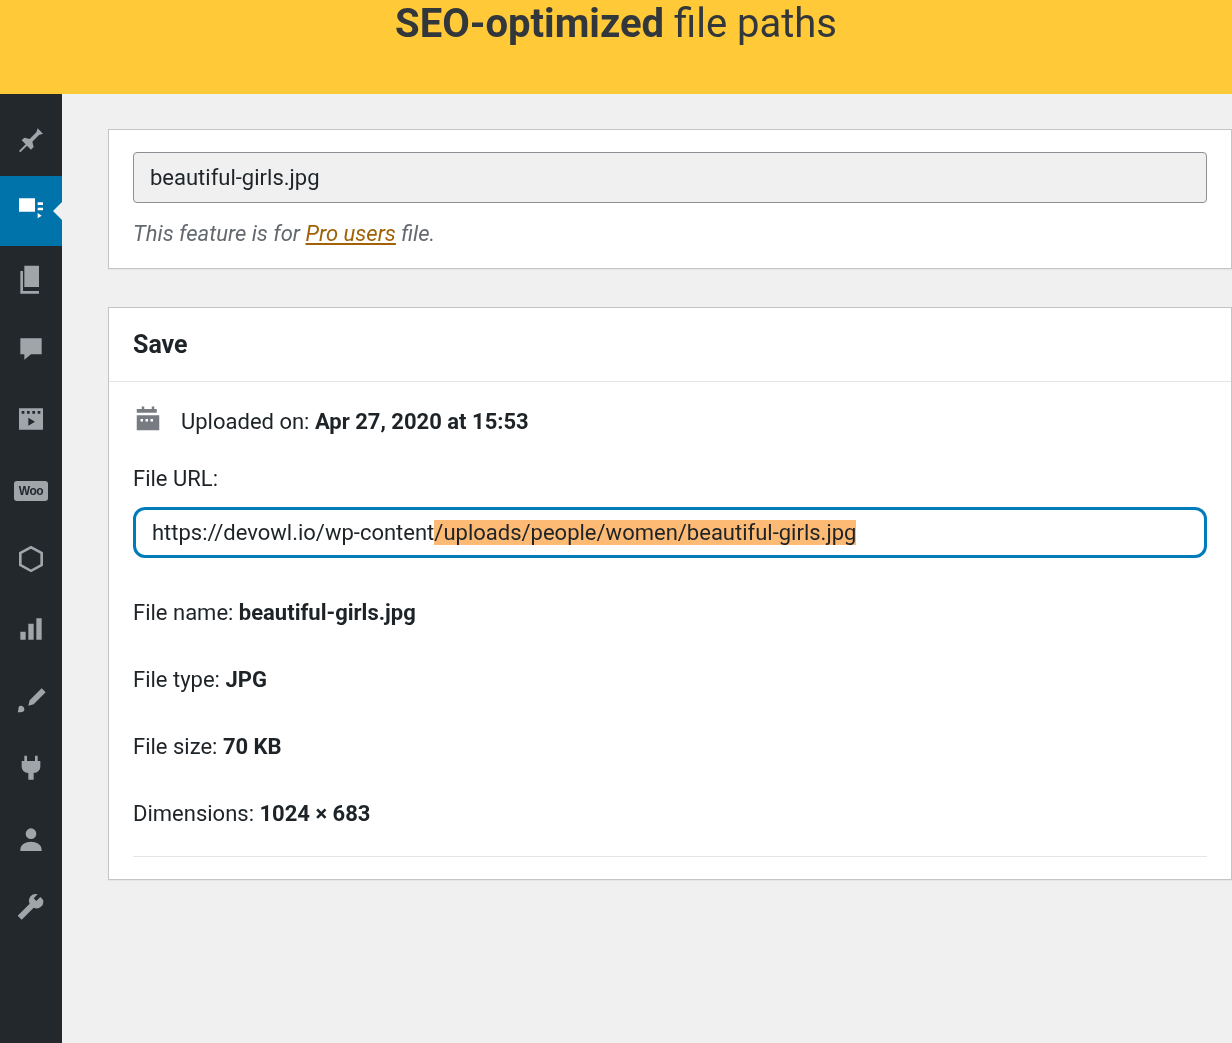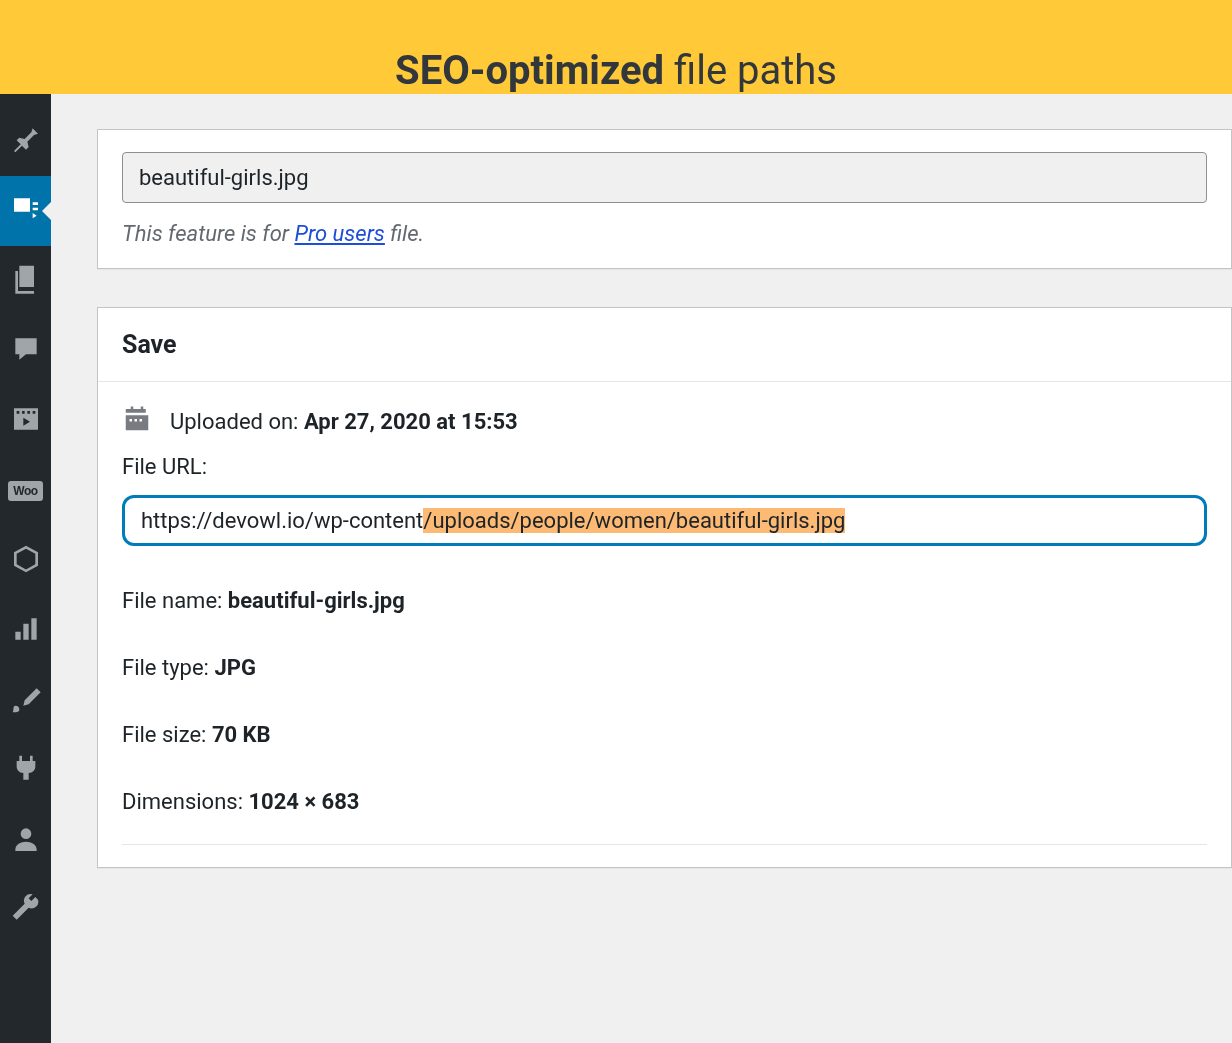--- a/index.html
+++ b/index.html
@@ -1,34 +1,34 @@
 <!DOCTYPE html>
 <html><head>
   <meta charset="utf-8">
   <style>
     * { margin:0; padding:0; box-sizing:border-box; }
     body { font-family:-apple-system,BlinkMacSystemFont,"Segoe UI",Roboto,Arial,sans-serif; background:#f0f0f1; width:1232px; height:1043px; overflow:hidden; color:#1d2327; }
-    .top-banner { height:94px; background:#ffc938; display:flex; align-items:flex-end; justify-content:center; font-size:40px; font-weight:400; color:#32373c; }
+    .top-banner { height:94px; background:#ffc938; display:flex; align-items:flex-start; justify-content:center; font-size:40px; font-weight:400; color:#32373c; }
     .top-banner .bold { font-weight:700; }
     .layout { display:flex; height:949px; }
-    .sidebar { width:51px; background:#23282d; display:flex; flex-direction:column; padding-top:12px; }
+    .sidebar { width:62px; background:#23282d; display:flex; flex-direction:column; padding-top:12px; }
     .sidebar-item { height:70px; display:flex; align-items:center; justify-content:center; cursor:pointer; position:relative; }
     .sidebar-item.active { background:#0073aa; }
     .sidebar-item.active::after { content:""; position:absolute; right:-1px; top:50%; transform:translateY(-50%); width:0; height:0; border-top:10px solid transparent; border-bottom:10px solid transparent; border-right:10px solid #f0f0f1; }
     .sidebar-item svg { width:32px; height:32px; fill:#a0a5aa; }
     .sidebar-item.active svg { fill:#fff; }
     .sidebar-item .woo-badge { background:#a0a5aa; color:#23282d; font-size:12px; font-weight:700; padding:3px 5px; border-radius:3px; font-family:Arial,sans-serif; letter-spacing:-0.5px; }
     .content { flex:1; padding:35px 0 0 46px; }
     .panel { background:#fff; border:1px solid #c3c4c7; margin-bottom:38px; box-shadow:0 1px 1px rgba(0,0,0,.04); }
     .panel-header { padding:22px 24px; border-bottom:1px solid #e5e5e5; font-size:25px; font-weight:700; }
     .panel-body { padding:22px 24px; }
     .filename-input { width:100%; background:#f0f0f1; border:1px solid #8c8f94; border-radius:4px; padding:12px 16px; font-size:22px; font-family:inherit; color:#1d2327; }
     .hint { font-style:italic; color:#646970; font-size:22px; margin-top:18px; }
-    .hint a { color:#1d4ed8; text-decoration:underline; font-style:italic; }
-    .uploaded-row { display:flex; align-items:center; gap:18px; margin-bottom:16px; }
+    .hint a { color:#a16207; text-decoration:underline; font-style:italic; }
+    .uploaded-row { display:flex; align-items:center; gap:18px; margin-bottom:28px; }
     .uploaded-label-text { font-size:22px; }
     .uploaded-date { font-weight:700; }
     .field-label { font-size:22px; margin-bottom:16px; }
     .url-box { border:3px solid #007cba; border-radius:12px; background:#fff; padding:10px 16px; font-size:22px; display:flex; white-space:nowrap; overflow:hidden; }
     .url-highlight { background:#fdba74; }
     .meta-row { font-size:22px; margin-top:42px; }
     .meta-row .bold { font-weight:700; }
     .divider { border-top:1px solid #e5e5e5; margin-top:30px; }
   </style>
 </head>

